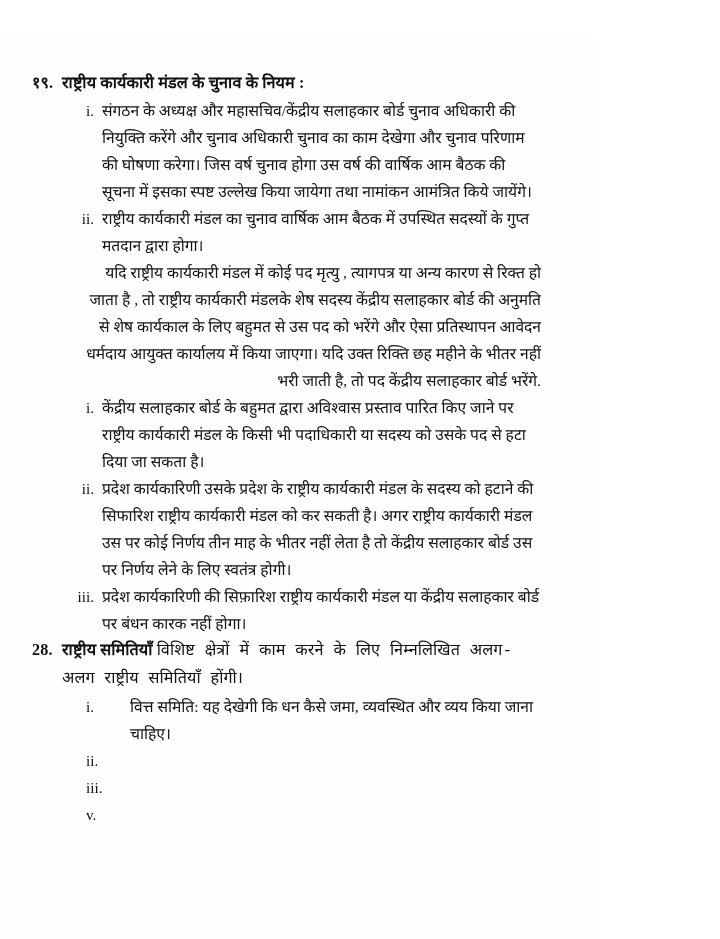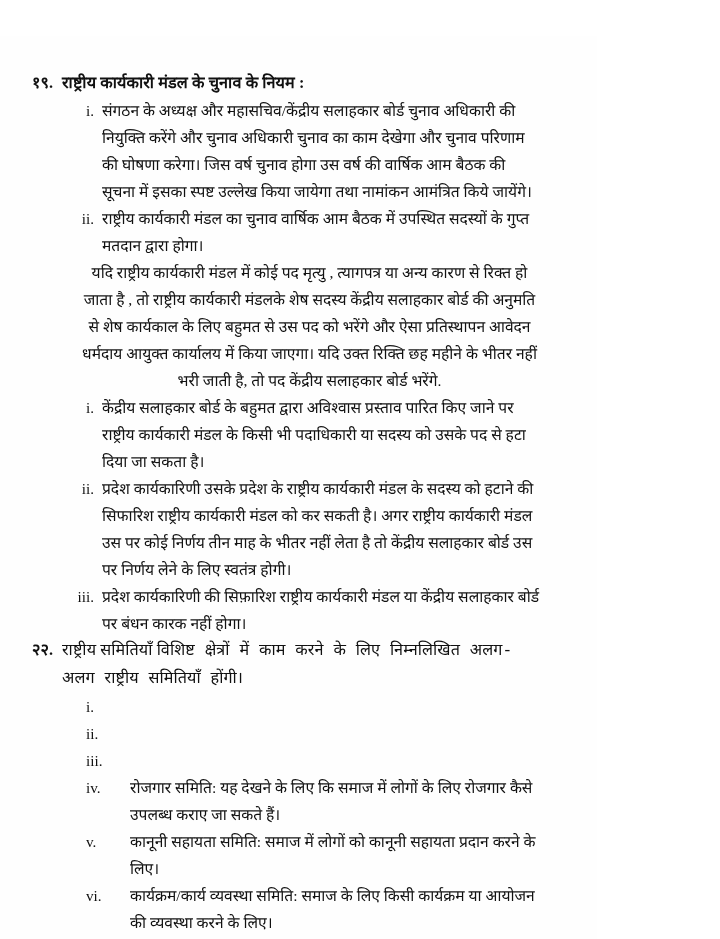--- a/index.html
+++ b/index.html
@@ -45,29 +45,29 @@
     flex: 0 0 auto;
     min-width: 30px;
     font-weight: bold;
     white-space: nowrap;
   }
   .section-head .head-text {
     flex: 1 1 auto;
     font-weight: bold;
   }
   
-  .section-head.mixed .head-text .lead { font-weight: normal; }
+  .section-head.mixed .head-text .lead { font-weight: bold; }
   .section-head.mixed .head-text .rest { font-weight: normal; font-family: Liberation Mono, monospace; }
 
   
   .section-body {
     margin: 0 0 0 46px;
     font-size: 15.6px;
     line-height: 27px;
-    text-align: center;
+    text-align: right;
   }
   .section-body p { margin: 0; }
 
   
   .roman-list {
     list-style: none;
     margin: 0;
     padding: 0;
   }
   .roman-list > li {
@@ -143,43 +143,35 @@
       </li>
       <li>
         <span class="marker">iii.</span>
         <span class="item-text">प्रदेश कार्यकारिणी की सिफ़ारिश राष्ट्रीय कार्यकारी मंडल या केंद्रीय सलाहकार बोर्ड पर बंधन कारक नहीं होगा।</span>
       </li>
     </ul>
   </div>
 
   <div class="section">
     <div class="section-head mixed">
-      <span class="num">२२.</span>
+      <span class="num">28.</span>
       <span class="head-text"><span class="lead">राष्ट्रीय समितियाँ </span><span class="rest"> विशिष्ट क्षेत्रों में काम करने के लिए निम्नलिखित अलग-अलग राष्ट्रीय समितियाँ होंगी।</span></span>
     </div>
     <ul class="roman-list wide">
       <li>
         <span class="marker">i.</span>
+        <span class="item-text">वित्त समिति: यह देखेगी कि धन कैसे जमा, व्यवस्थित और व्यय किया जाना चाहिए।</span>
       </li>
       <li>
         <span class="marker">ii.</span>
       </li>
       <li>
         <span class="marker">iii.</span>
       </li>
       <li>
-        <span class="marker">iv.</span>
-        <span class="item-text">रोजगार समिति: यह देखने के लिए कि समाज में लोगों के लिए रोजगार कैसे उपलब्ध कराए जा सकते हैं।</span>
-      </li>
-      <li>
         <span class="marker">v.</span>
-        <span class="item-text">कानूनी सहायता समिति: समाज में लोगों को कानूनी सहायता प्रदान करने के लिए।</span>
-      </li>
-      <li>
-        <span class="marker">vi.</span>
-        <span class="item-text">कार्यक्रम/कार्य व्यवस्था समिति: समाज के लिए किसी कार्यक्रम या आयोजन की व्यवस्था करने के लिए।</span>
       </li>
     </ul>
   </div>
 
   <div class="spacer-bottom"></div>
 
 </div>
 
 </body></html>

